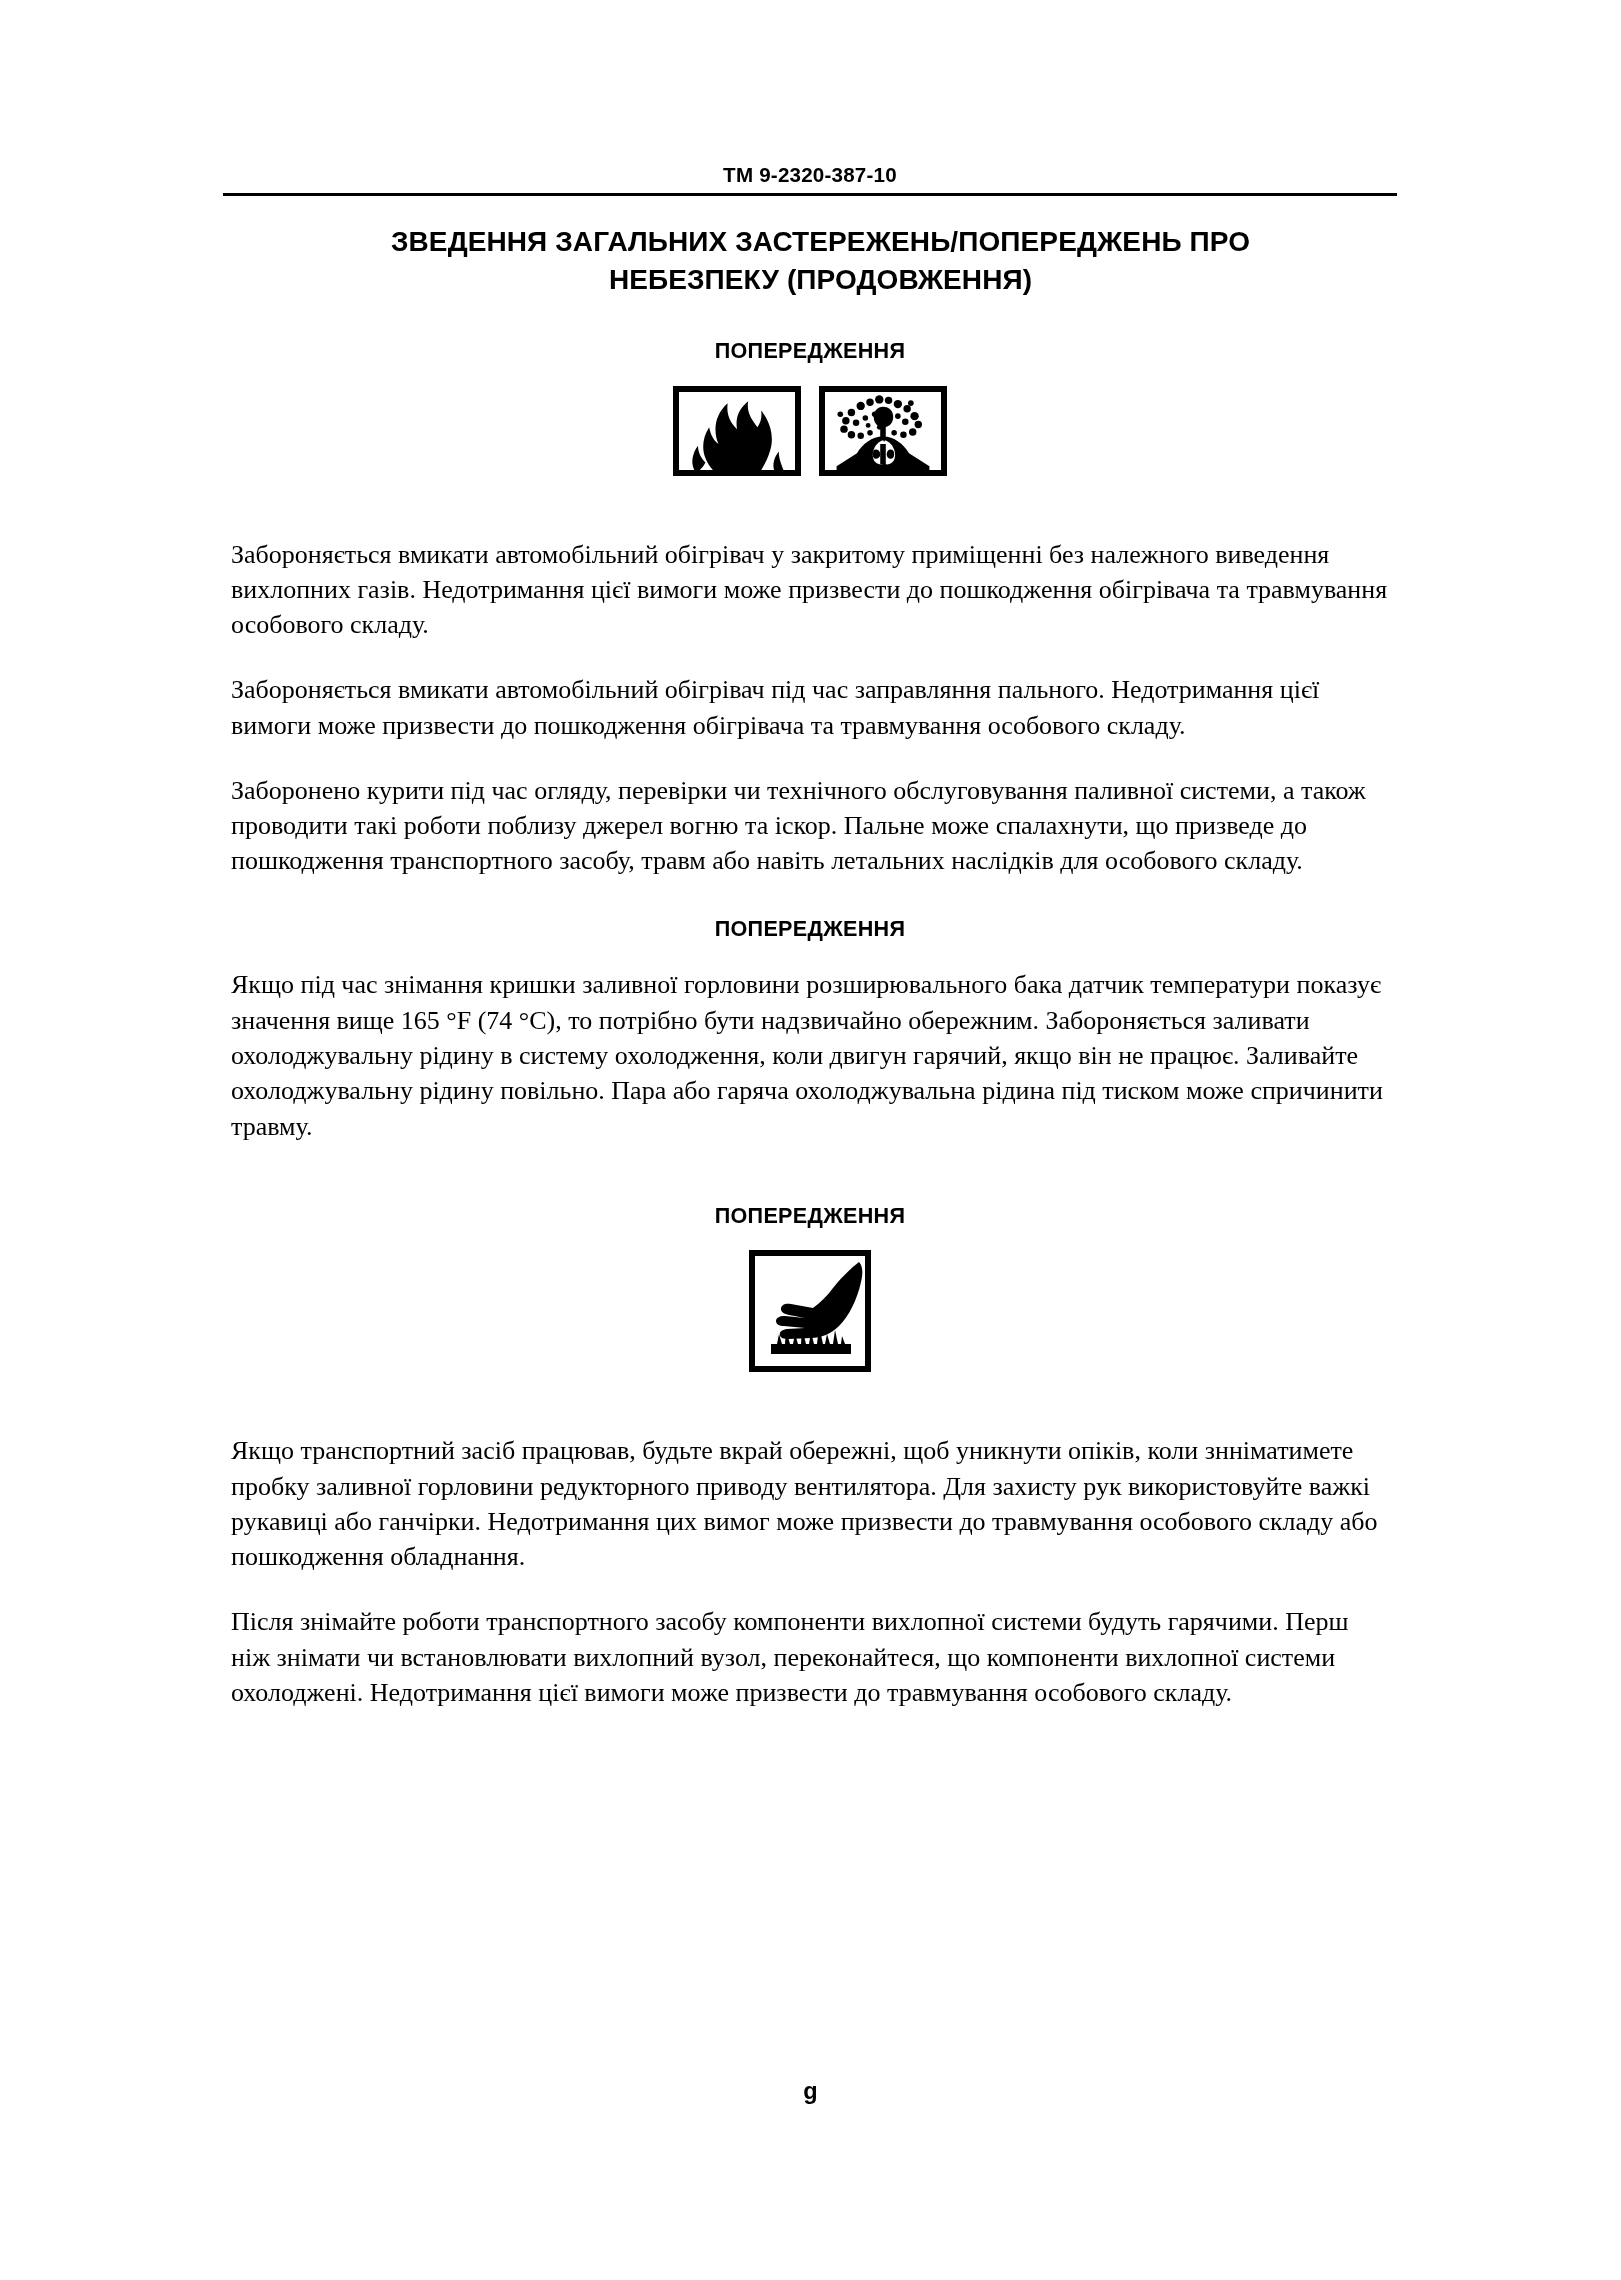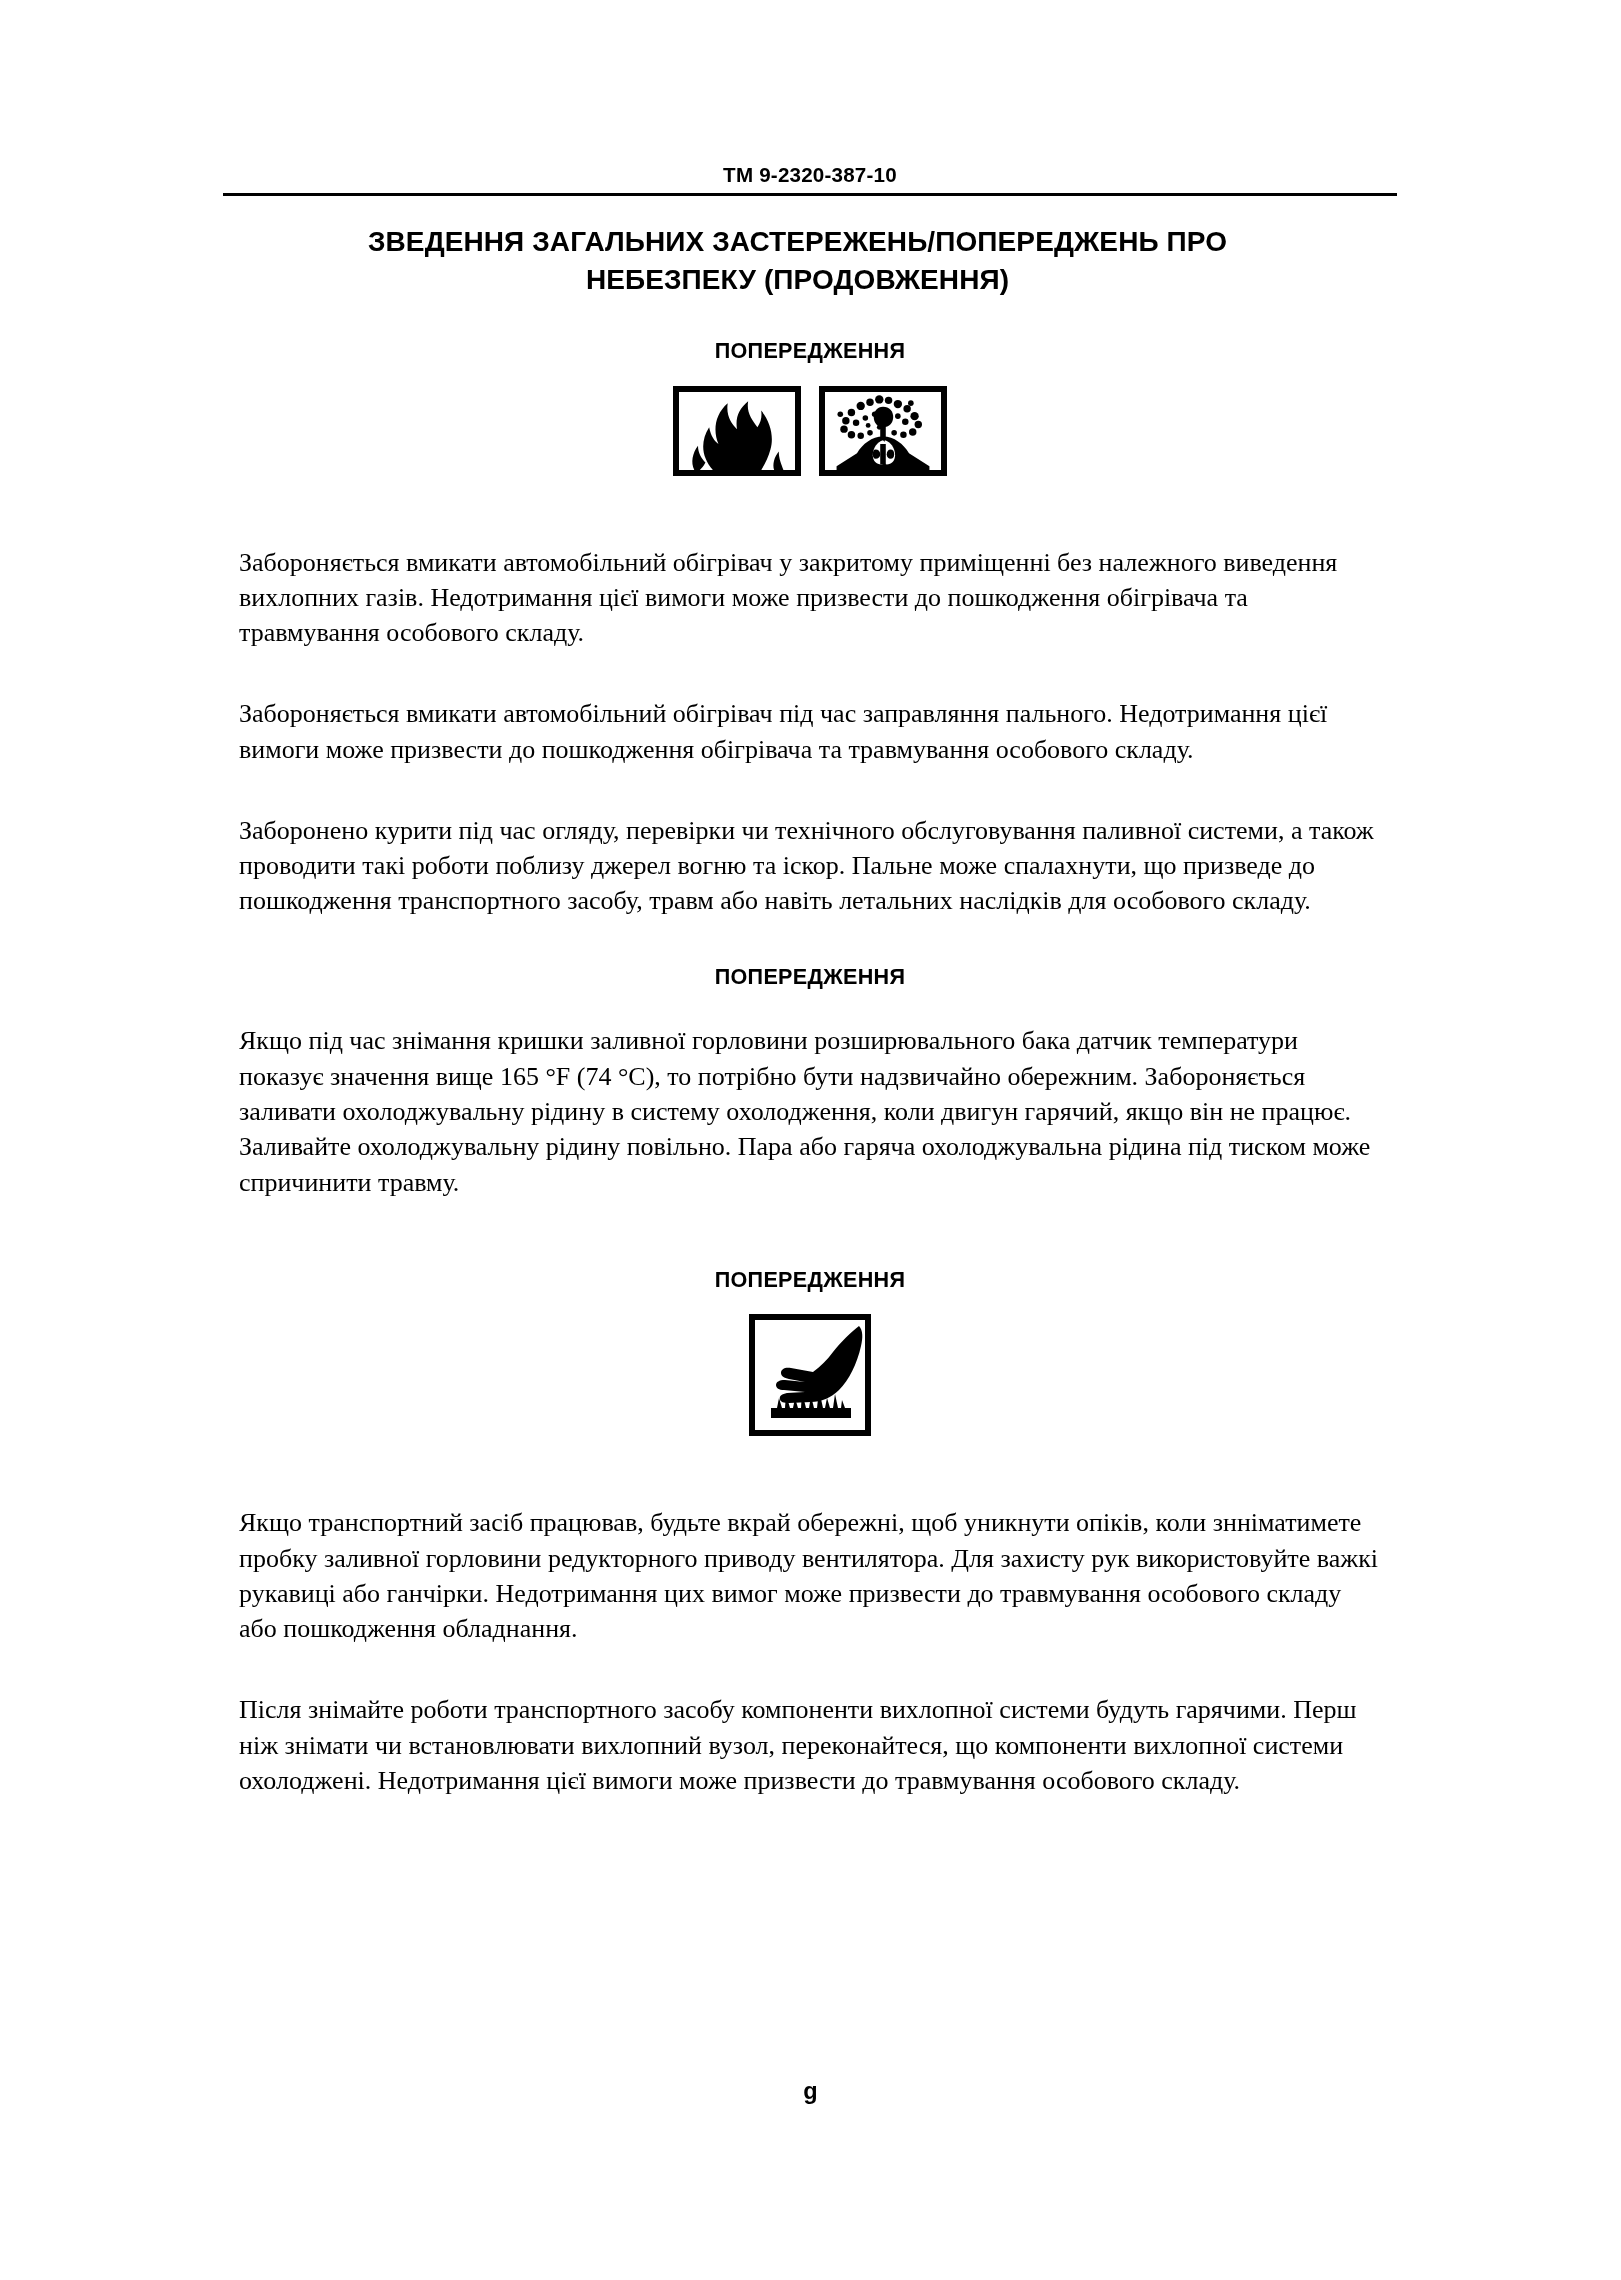--- a/index.html
+++ b/index.html
@@ -40,21 +40,21 @@
   }
   .header-rule {
     margin-top: 7.8px;
     border-top: 3.9px solid #000;
     width: 100%;
   }
 
   
   .page-title {
     position: absolute;
-    left: 222px;
+    left: 245px;
     top: 223px;
     width: 1151px;
     text-align: center;
     font-family: "Liberation Sans", "DejaVu Sans", sans-serif;
     font-weight: bold;
     font-size: 28px;
     line-height: 1.35;
     letter-spacing: 0.1px;
   }
 
@@ -89,21 +89,21 @@
   }
   .hazard-icon.wide { width: 128px; height: 90px; }
   .hazard-icon.square { width: 122px; height: 122px; }
   .hazard-icon svg { display: block; width: 100%; height: 100%; }
 
   p.body-text {
     font-family: "Liberation Serif", "DejaVu Serif", serif;
     font-size: 26px;
     line-height: 1.36;
     text-align: left;
-    margin: 12px;
+    margin: 4px;
     hyphens: none;
   }
 
   .gap-sm { height: 21.6px; }
   .gap-md { height: 33px; }
   .gap-xl { height: 57px; }
 
   
   .footer {
     position: absolute;

